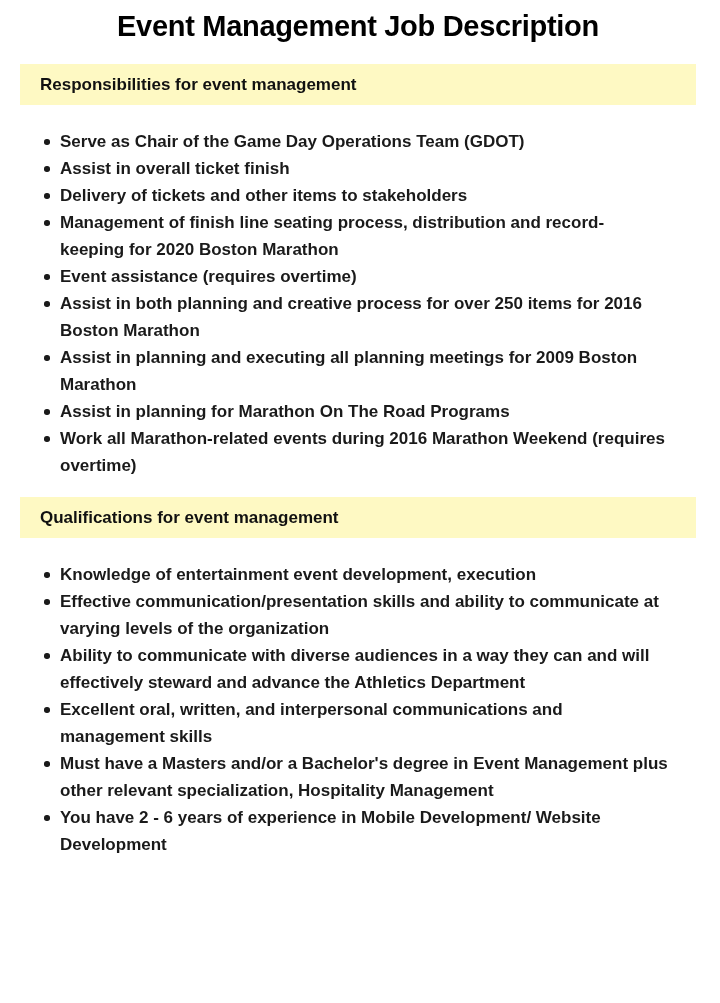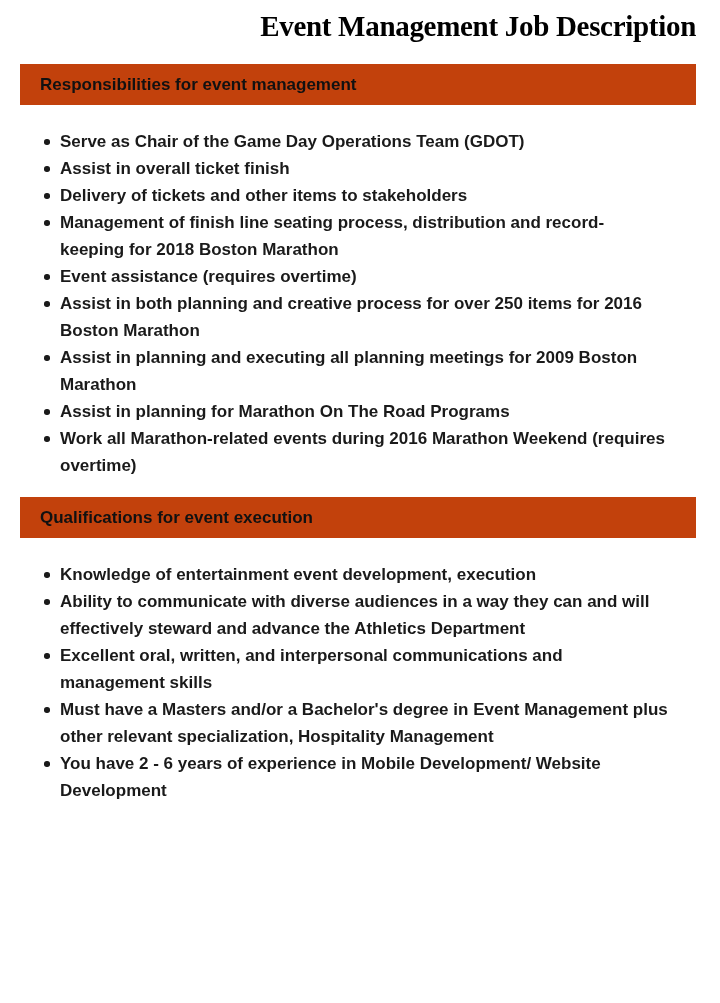--- a/index.html
+++ b/index.html
@@ -9,36 +9,35 @@
     height: 1003px;
     background: #ffffff;
     font-family: "Liberation Sans", sans-serif;
     color: #1a1a1a;
     overflow: hidden;
   }
   .doc {
     padding: 0 24px 0 20px;
   }
   .page-title {
-    text-align: right;
+    text-align: center;
     font-size: 29px;
     line-height: 36px;
     font-weight: 800;
     letter-spacing: -0.3px;
     color: #000000;
     margin: 8px 0 20px 0;
-    font-family: Liberation Serif, serif;
   }
   .intro {
     font-size: 17px;
     line-height: 27px;
     margin: 0 0 16px 0;
   }
   .section-heading {
-    background: #c2410c;
+    background: #fef9c3;
     font-size: 17px;
     line-height: 21px;
     font-weight: bold;
     color: #111111;
     padding: 10px 16px 10px 20px;
     margin: 16px 0 0 0;
   }
   ul.bullet-list {
     list-style: none;
     margin: 23px 0 18px 0;
@@ -70,33 +69,34 @@
 
   <h1 class="page-title">Event Management Job Description</h1>
 
 
   <section>
     <div class="section-heading">Responsibilities for event management</div>
     <ul class="bullet-list">
         <li>Serve as Chair of the Game Day Operations Team (GDOT)</li>
         <li>Assist in overall ticket finish</li>
         <li>Delivery of tickets and other items to stakeholders</li>
-        <li>Management of finish line seating process, distribution and record-keeping for 2018 Boston Marathon</li>
+        <li>Management of finish line seating process, distribution and record-keeping for 2020 Boston Marathon</li>
         <li>Event assistance (requires overtime)</li>
         <li>Assist in both planning and creative process for over 250 items for 2016 Boston Marathon</li>
         <li>Assist in planning and executing all planning meetings for 2009 Boston Marathon</li>
         <li>Assist in planning for Marathon On The Road Programs</li>
         <li>Work all Marathon-related events during 2016 Marathon Weekend (requires overtime)</li>
       </ul>
   </section>
 
   <section>
-    <div class="section-heading">Qualifications for event execution</div>
+    <div class="section-heading">Qualifications for event management</div>
     <ul class="bullet-list">
         <li>Knowledge of entertainment event development, execution</li>
+        <li>Effective communication/presentation skills and ability to communicate at varying levels of the organization</li>
         <li>Ability to communicate with diverse audiences in a way they can and will effectively steward and advance the Athletics Department</li>
         <li>Excellent oral, written, and interpersonal communications and management skills</li>
         <li>Must have a Masters and/or a Bachelor's degree in Event Management plus other relevant specialization, Hospitality Management</li>
         <li>You have 2 - 6 years of experience in Mobile Development/ Website Development</li>
       </ul>
   </section>
 
 </div>
 
 </body></html>

